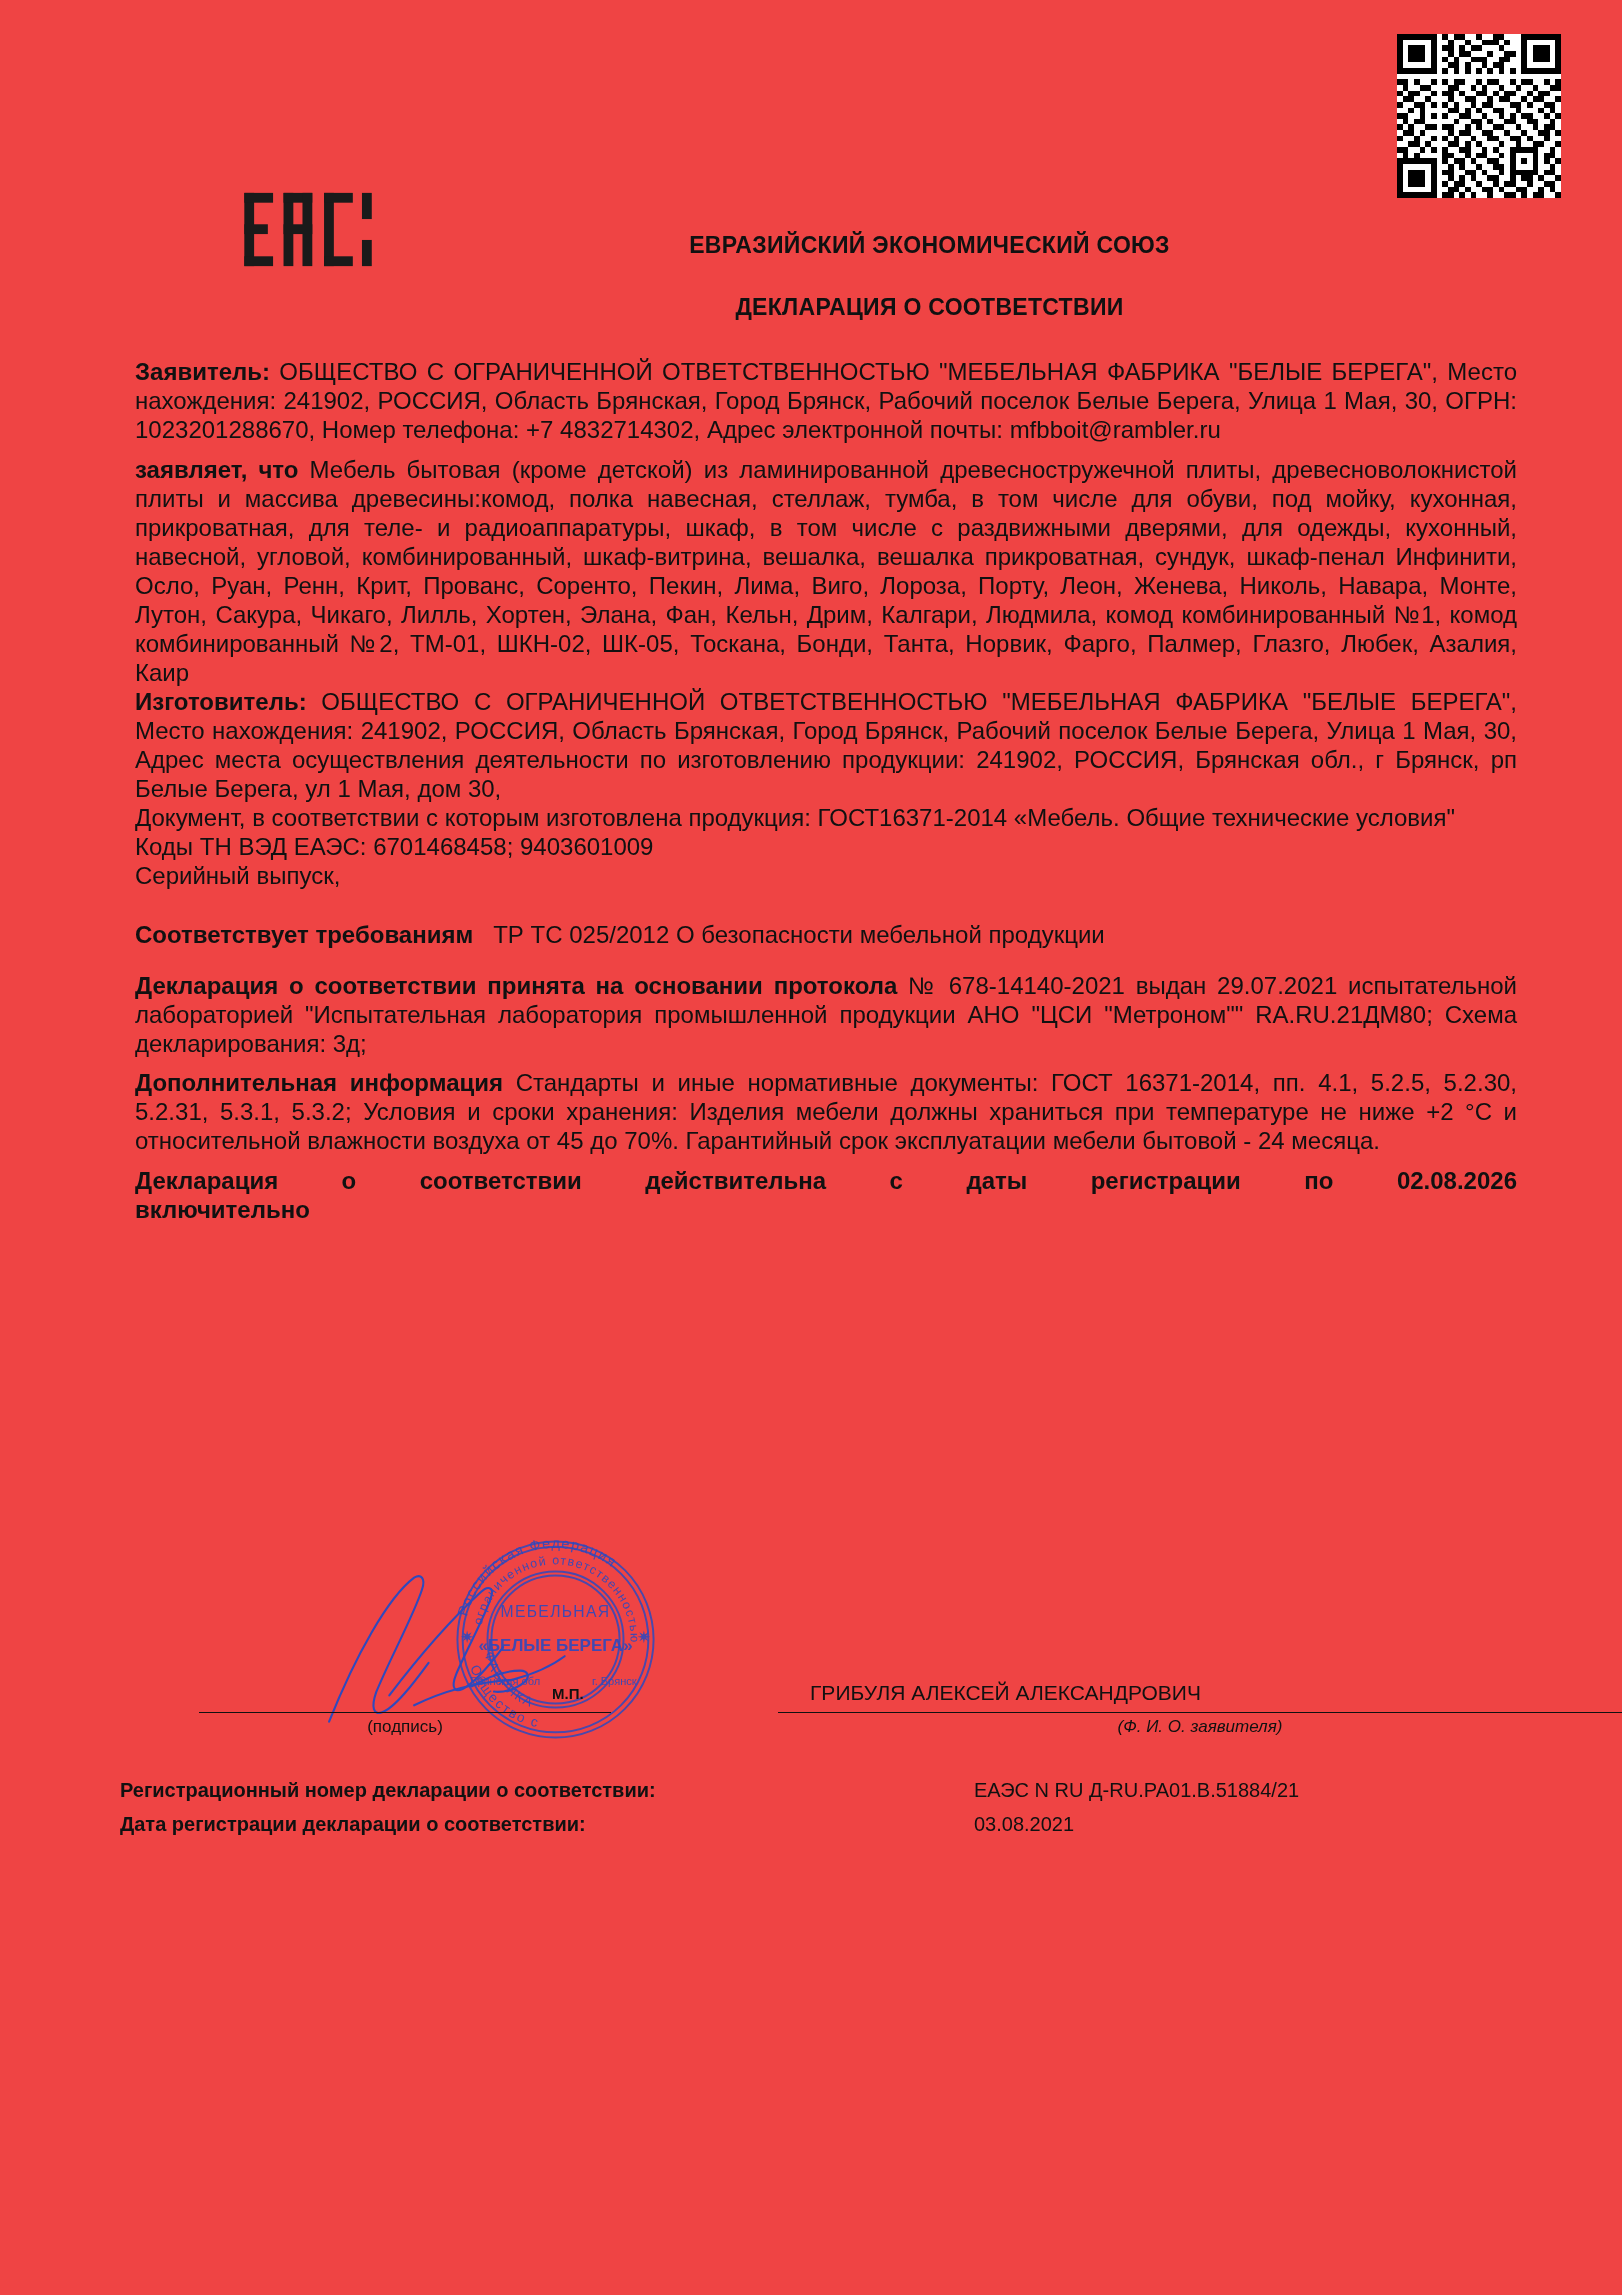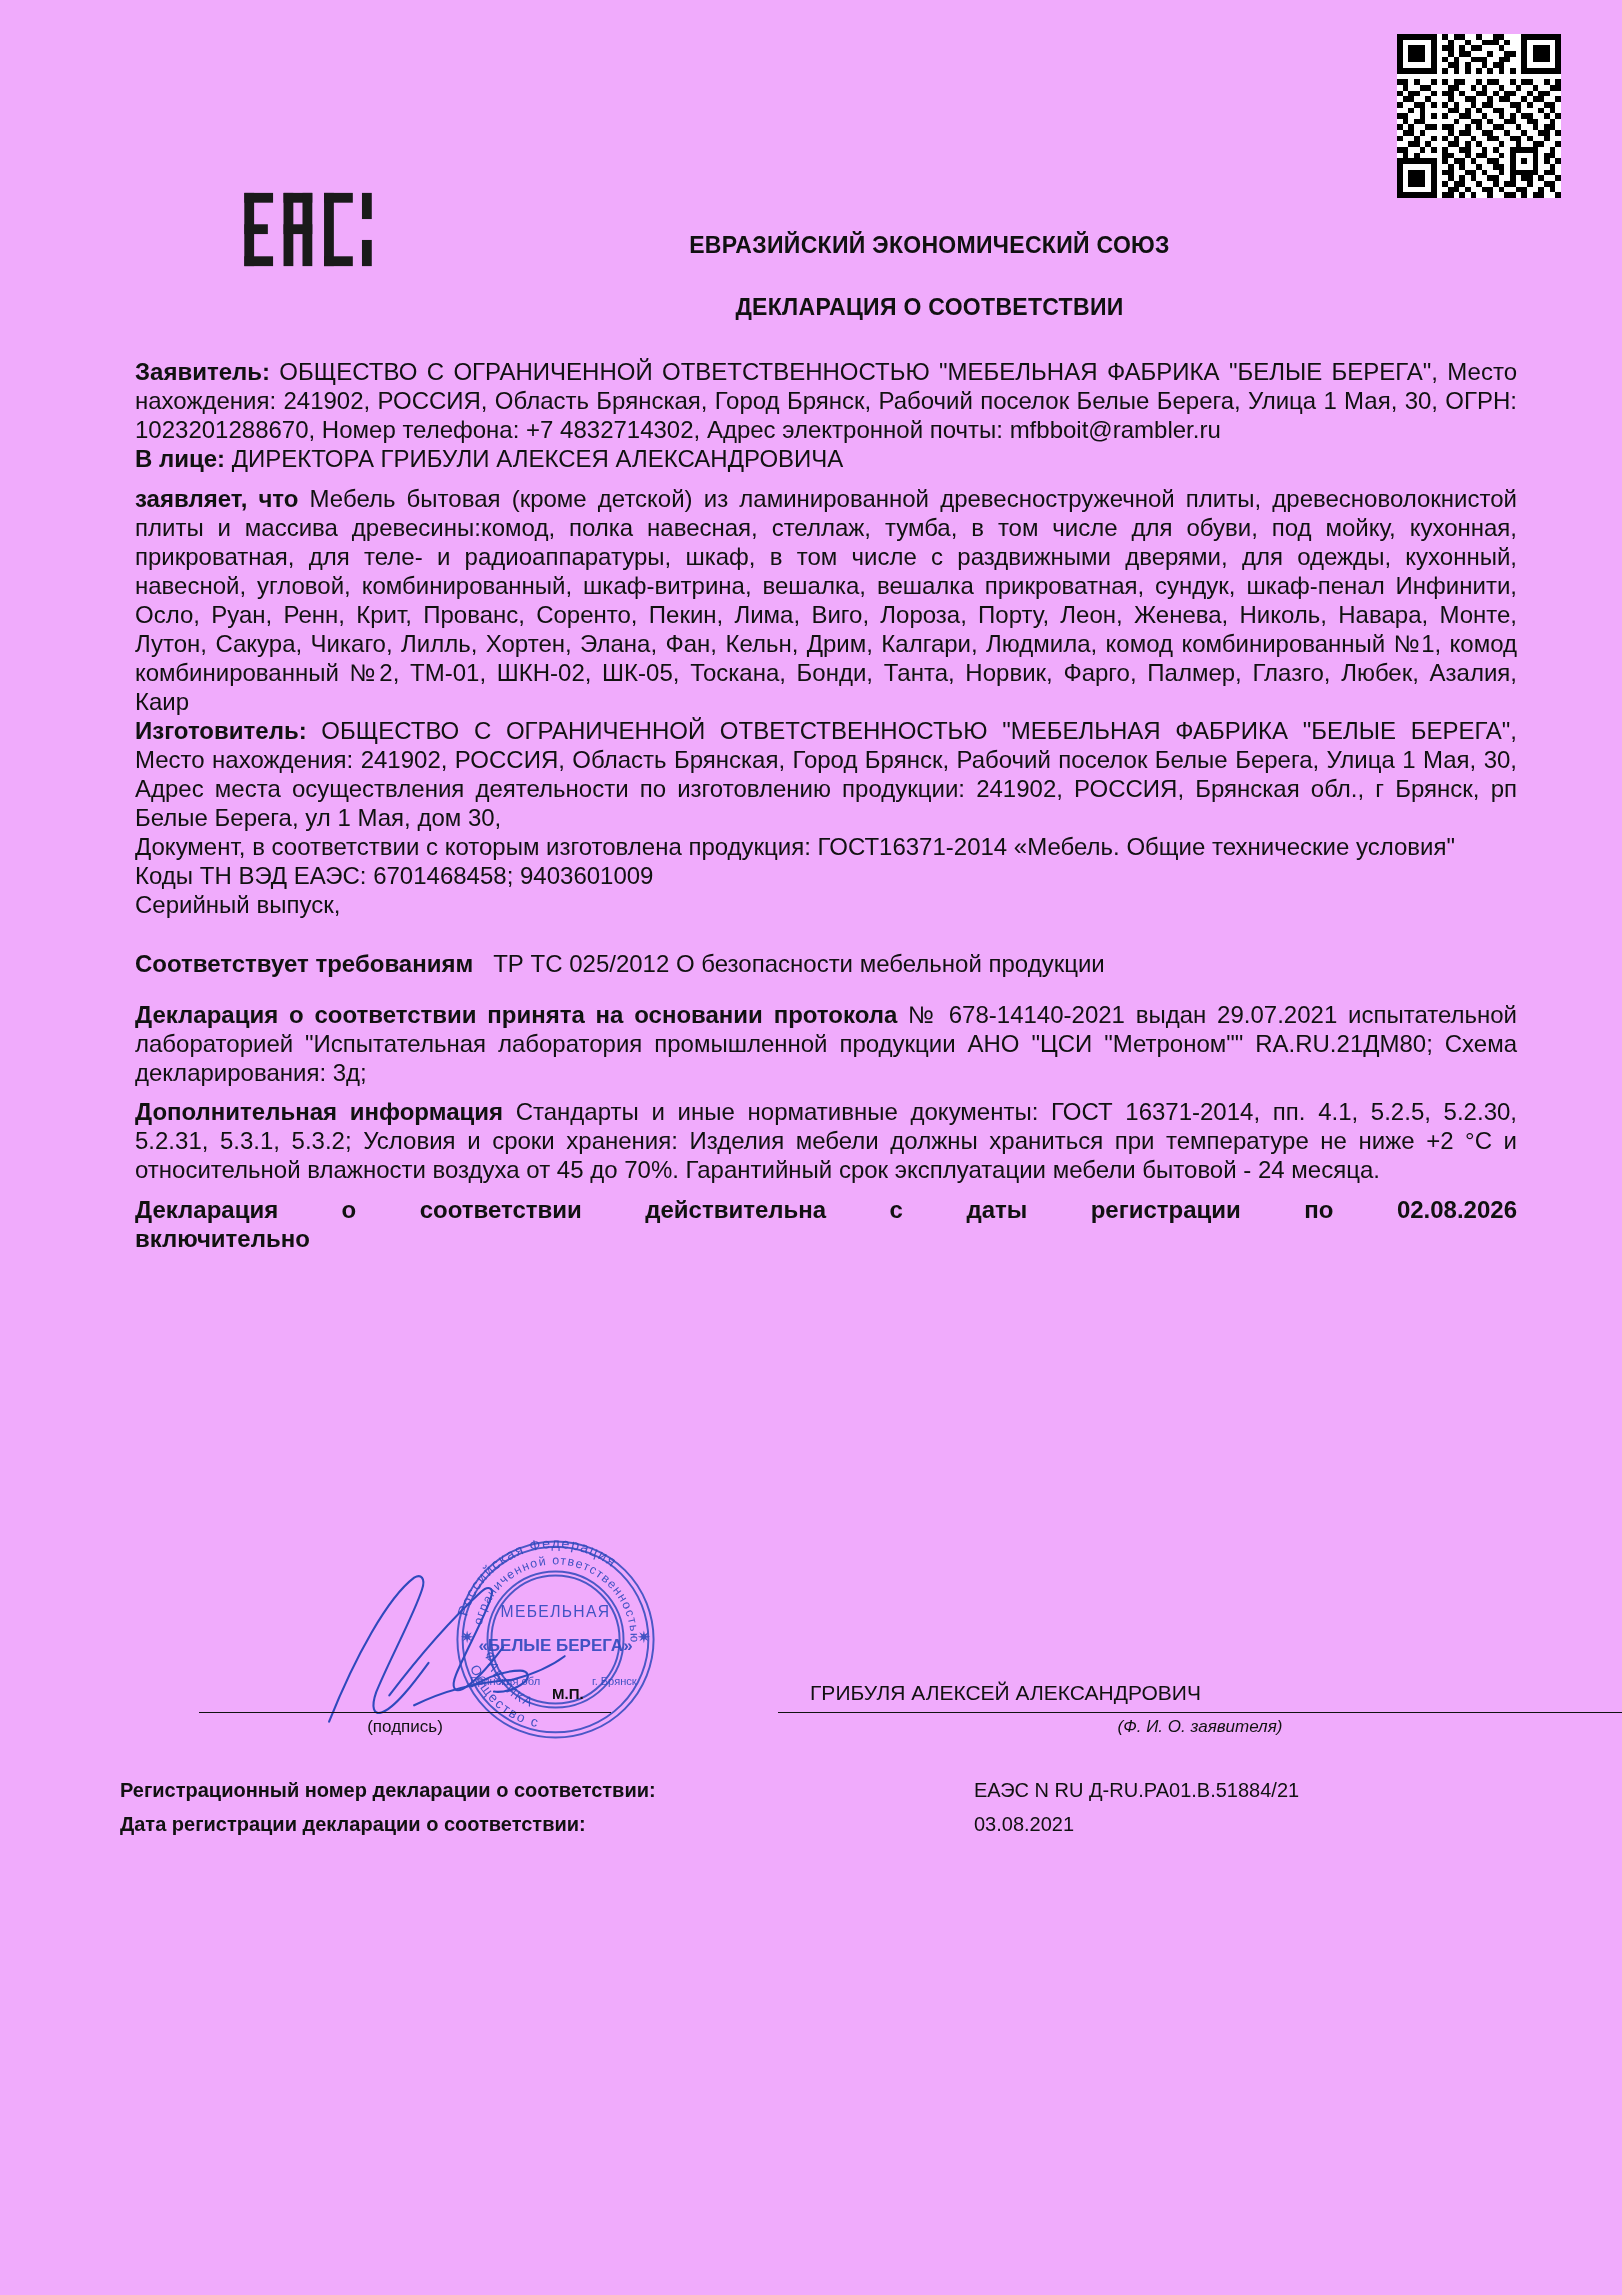--- a/index.html
+++ b/index.html
@@ -13,21 +13,21 @@
     position: relative;
     font-family: "Liberation Sans", sans-serif;
     color: #111111;
     overflow: hidden;
   }
   .page {
     position: absolute;
     left: 0; top: 0;
     width: 1623px;
     height: 2295px;
-    background: #f0abfc;
+    background: #ef4444;
   }
 
   
   .qr {
     position: absolute;
     top: 34px;
     right: 62px;
     width: 164px;
     height: 164px;
   }
@@ -457,24 +457,20 @@
   <div class="hdr-title">ЕВРАЗИЙСКИЙ ЭКОНОМИЧЕСКИЙ СОЮЗ</div>
   <div class="hdr-sub">ДЕКЛАРАЦИЯ О СООТВЕТСТВИИ</div>
 
   <div class="body-block">
 
     <p class="para">
       <b>Заявитель:</b>
       <span>ОБЩЕСТВО С ОГРАНИЧЕННОЙ ОТВЕТСТВЕННОСТЬЮ "МЕБЕЛЬНАЯ ФАБРИКА "БЕЛЫЕ БЕРЕГА", Место нахождения: 241902, РОССИЯ, Область Брянская, Город Брянск, Рабочий поселок Белые Берега, Улица 1 Мая, 30, ОГРН: 1023201288670, Номер телефона: +7 4832714302, Адрес электронной почты: mfbboit@rambler.ru</span>
     </p>
 
-    <p class="para left">
-      <b>В лице:</b>
-      <span>ДИРЕКТОРА ГРИБУЛИ АЛЕКСЕЯ АЛЕКСАНДРОВИЧА</span>
-    </p>
 
     <div class="gap-sm"></div>
 
     <p class="para">
       <b>заявляет, что</b>
       <span>Мебель бытовая (кроме детской) из ламинированной древесностружечной плиты, древесноволокнистой плиты и массива древесины:комод, полка навесная, стеллаж, тумба, в том числе для обуви, под мойку, кухонная, прикроватная, для теле- и радиоаппаратуры, шкаф, в том числе с раздвижными дверями, для одежды, кухонный, навесной, угловой, комбинированный, шкаф-витрина, вешалка, вешалка прикроватная, сундук, шкаф-пенал Инфинити, Осло, Руан, Ренн, Крит, Прованс, Соренто, Пекин, Лима, Виго, Лороза, Порту, Леон, Женева, Николь, Навара, Монте, Лутон, Сакура, Чикаго, Лилль, Хортен, Элана, Фан, Кельн, Дрим, Калгари, Людмила, комод комбинированный №1, комод комбинированный №2, ТМ-01, ШКН-02, ШК-05, Тоскана, Бонди, Танта, Норвик, Фарго, Палмер, Глазго, Любек, Азалия, Каир</span>
     </p>
 
     <p class="para">
       <b>Изготовитель:</b>

